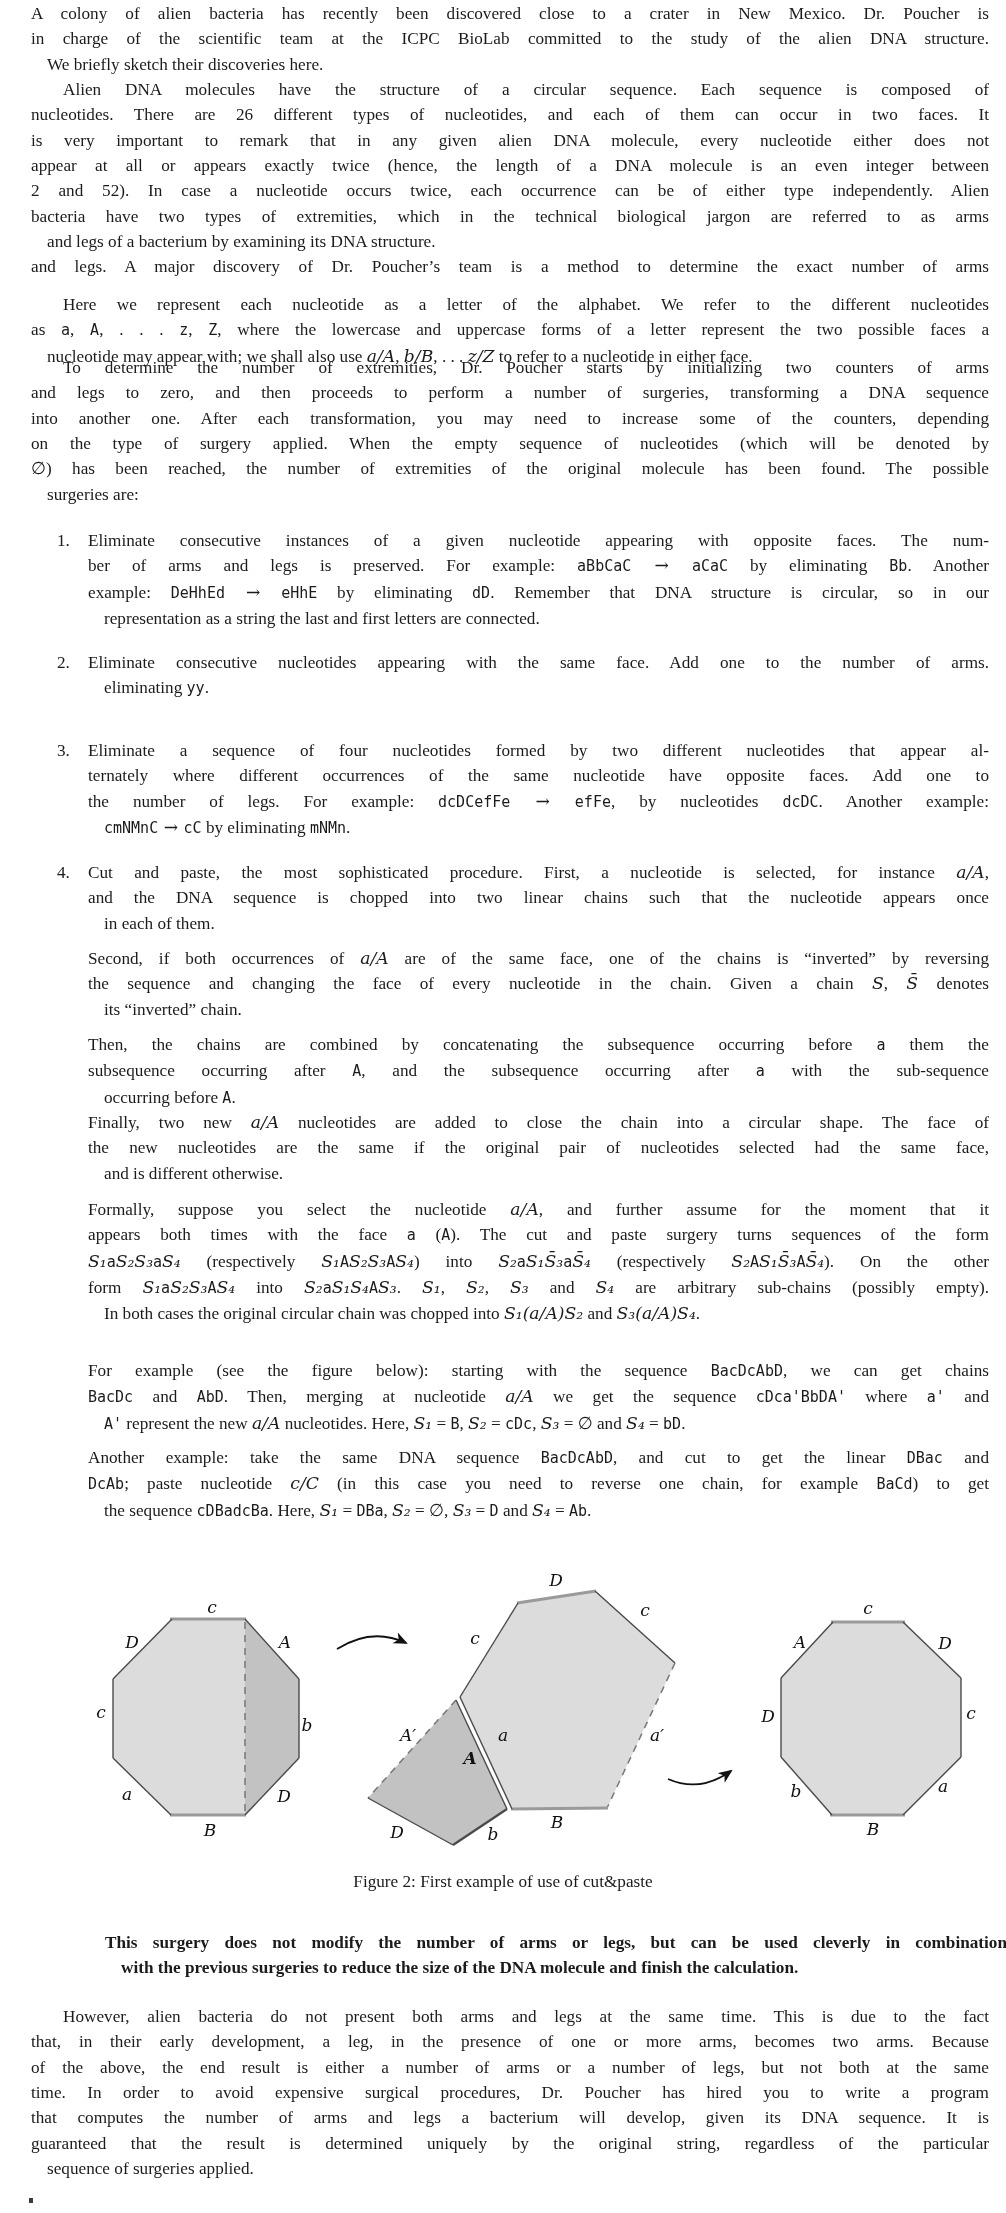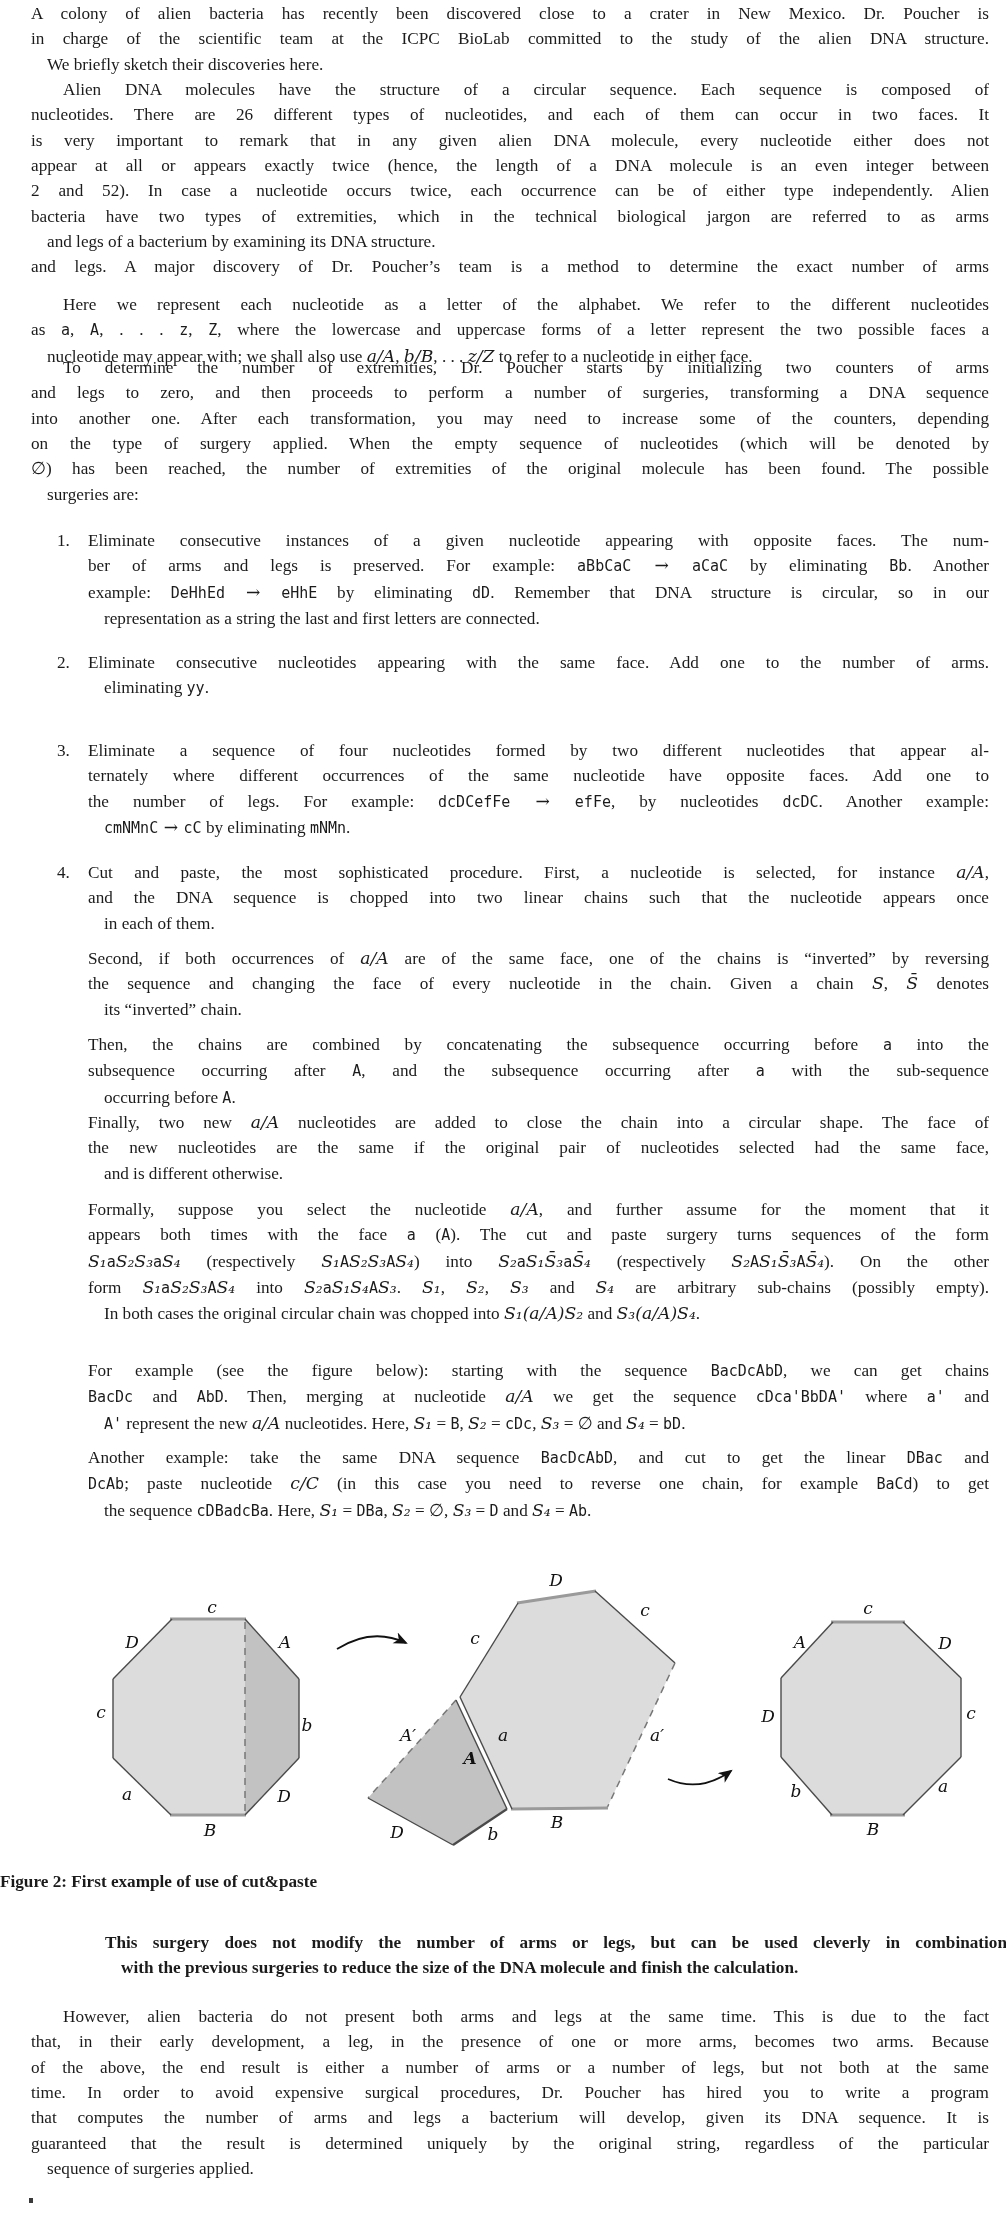--- a/index.html
+++ b/index.html
@@ -10,22 +10,22 @@
   .w-item{left:88px;width:901px;}
   .w-note{left:105px;width:902px;font-weight:bold;}
   .ln{font-size:17.2px;line-height:25.33px;text-align:justify;text-align-last:justify;}
   .ln.lastln{text-align-last:left;margin-left:16px;}
   .ln.ind{text-indent:32px;}
   .s-r{}
   .s-t{font-family:"DejaVu Sans Mono",monospace;font-size:15px;}
   .s-i{font-family:"DejaVu Serif",serif;font-style:italic;}
   .s-y{font-family:"DejaVu Serif",serif;}
   .num{position:absolute;left:-31px;top:0;font-size:17.2px;line-height:25.33px;}
-  .caption{position:absolute;left:0;top:1869px;width:1006px;text-align:left;
-           font-size:17.2px;line-height:25.33px;font-weight:bold;}
+  .caption{position:absolute;left:0;top:1869px;width:1006px;text-align:center;
+           font-size:17.2px;line-height:25.33px;}
   #speck{position:absolute;left:29px;top:2198px;width:4px;height:5px;background:#3a3a3a;}
   svg{position:absolute;left:0;top:1570px;}
   .edge{stroke:#4a4a4a;stroke-width:1.4;fill:none;}
   .edge-thick{stroke:#9a9a9a;stroke-width:3.2;fill:none;}
   .edge-dash{stroke:#777777;stroke-width:1.5;fill:none;stroke-dasharray:7 6;}
   .edge-b2{stroke:#4a4a4a;stroke-width:2.2;fill:none;}
   .arrow{stroke:#111111;stroke-width:1.8;fill:none;}
   .flbl{font-family:"DejaVu Serif",serif;font-style:italic;font-size:17px;fill:#111111;text-anchor:middle;}
   .fbold{font-weight:bold;}
 </style>
@@ -85,21 +85,21 @@
 <div class="ln"><span class="s-r">Cut and paste, the most sophisticated procedure. First, a nucleotide is selected, for instance </span><span class="s-i">a/A</span><span class="s-r">,</span></div>
     <div class="ln"><span class="s-r">and the DNA sequence is chopped into two linear chains such that the nucleotide appears once</span></div>
     <div class="ln lastln"><span class="s-r">in each of them.</span></div>
   </div>
 <div class="blk w-item" style="top:946px">
     <div class="ln"><span class="s-r">Second, if both occurrences of </span><span class="s-i">a/A</span><span class="s-r"> are of the same face, one of the chains is “inverted” by reversing</span></div>
     <div class="ln"><span class="s-r">the sequence and changing the face of every nucleotide in the chain. Given a chain </span><span class="s-i">S</span><span class="s-r">, </span><span class="s-i">S̄</span><span class="s-r"> denotes</span></div>
     <div class="ln lastln"><span class="s-r">its “inverted” chain.</span></div>
   </div>
 <div class="blk w-item" style="top:1032px">
-    <div class="ln"><span class="s-r">Then, the chains are combined by concatenating the subsequence occurring before </span><span class="s-t">a</span><span class="s-r"> into the</span></div>
+    <div class="ln"><span class="s-r">Then, the chains are combined by concatenating the subsequence occurring before </span><span class="s-t">a</span><span class="s-r"> them the</span></div>
     <div class="ln"><span class="s-r">subsequence occurring after </span><span class="s-t">A</span><span class="s-r">, and the subsequence occurring after </span><span class="s-t">a</span><span class="s-r"> with the sub-sequence</span></div>
     <div class="ln lastln"><span class="s-r">occurring before </span><span class="s-t">A</span><span class="s-r">.</span></div>
   </div>
 <div class="blk w-item" style="top:1110px">
     <div class="ln"><span class="s-r">Finally, two new </span><span class="s-i">a/A</span><span class="s-r"> nucleotides are added to close the chain into a circular shape. The face of</span></div>
     <div class="ln"><span class="s-r">the new nucleotides are the same if the original pair of nucleotides selected had the same face,</span></div>
     <div class="ln lastln"><span class="s-r">and is different otherwise.</span></div>
   </div>
 <div class="blk w-item" style="top:1197px">
     <div class="ln"><span class="s-r">Formally, suppose you select the nucleotide </span><span class="s-i">a/A</span><span class="s-r">, and further assume for the moment that it</span></div>

